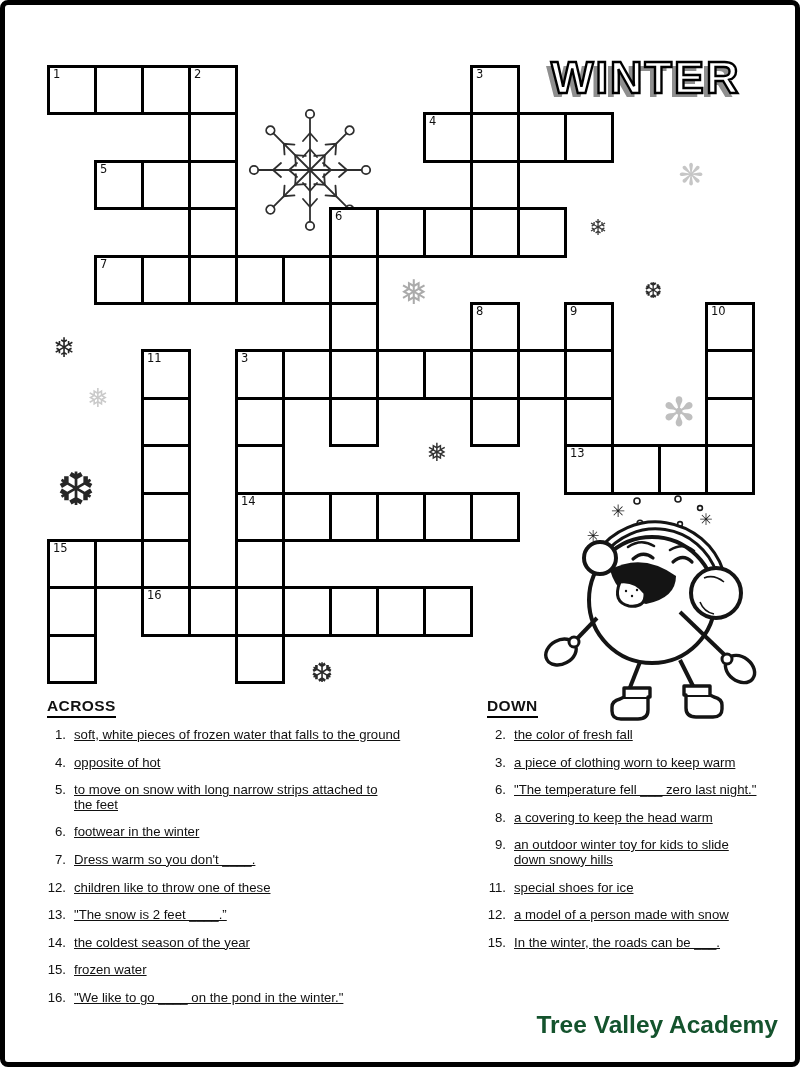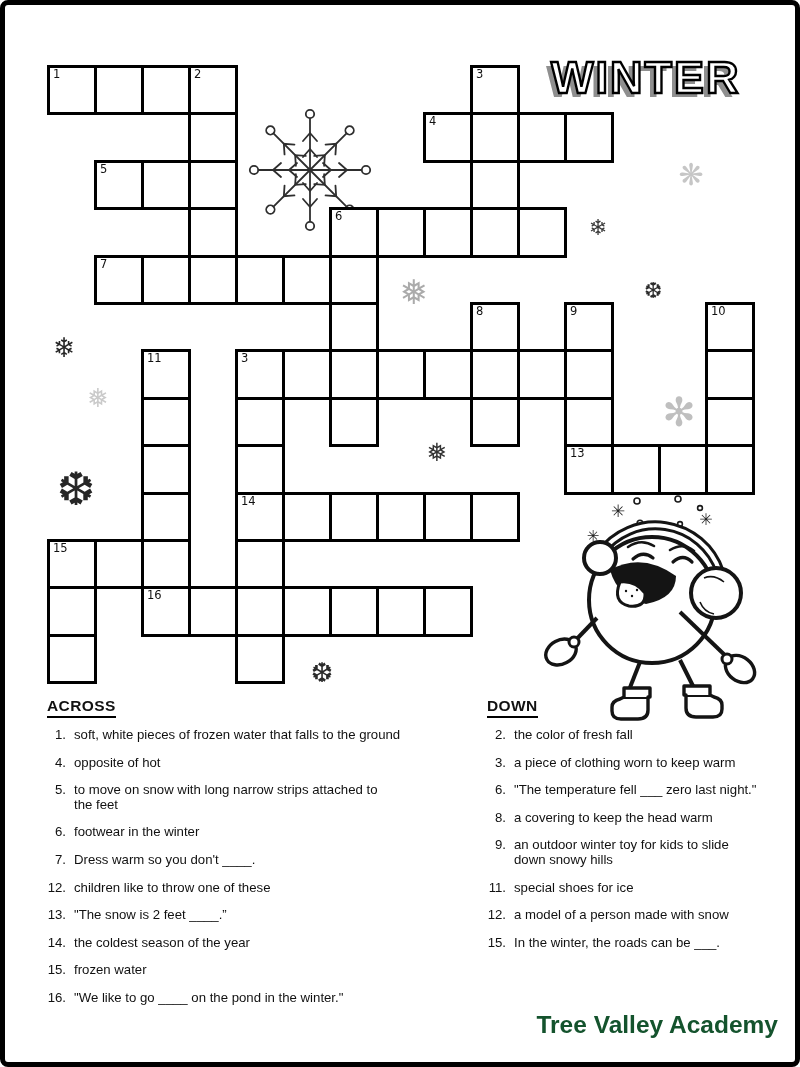--- a/index.html
+++ b/index.html
@@ -24,21 +24,21 @@
   .title{position:absolute;left:551px;top:52px;margin:0;font-size:45px;font-weight:900;
          letter-spacing:2px;color:#fff;-webkit-text-stroke:2.4px #000;
          text-shadow:-5px 4px 0 #8f8f8f;z-index:2;font-family:"Liberation Sans",sans-serif;}
 
   
   .clues{position:absolute;z-index:3;}
   .clues h2{display:inline-block;margin:0 0 10px 3px;font-size:15.5px;letter-spacing:.4px;
             border-bottom:2.5px solid #000;padding-bottom:1px;}
   .clue{display:flex;margin-bottom:13px;font-size:13.2px;line-height:14.6px;}
   .clue .num{flex:0 0 22px;text-align:right;margin-right:8px;}
-  .clue .txt{white-space:pre-line;}
+  .clue .txt{white-space:pre-line;text-decoration:underline;}
   .across{left:44px;top:697px;width:400px;}
   .down{left:484px;top:697px;width:292px;}
 
   
   .snowman{position:absolute;left:528px;top:492px;z-index:2;}
 
   
   .footer{position:absolute;left:398px;top:1011px;width:380px;text-align:right;
           font-size:24.5px;font-weight:bold;z-index:3;}
 </style>

